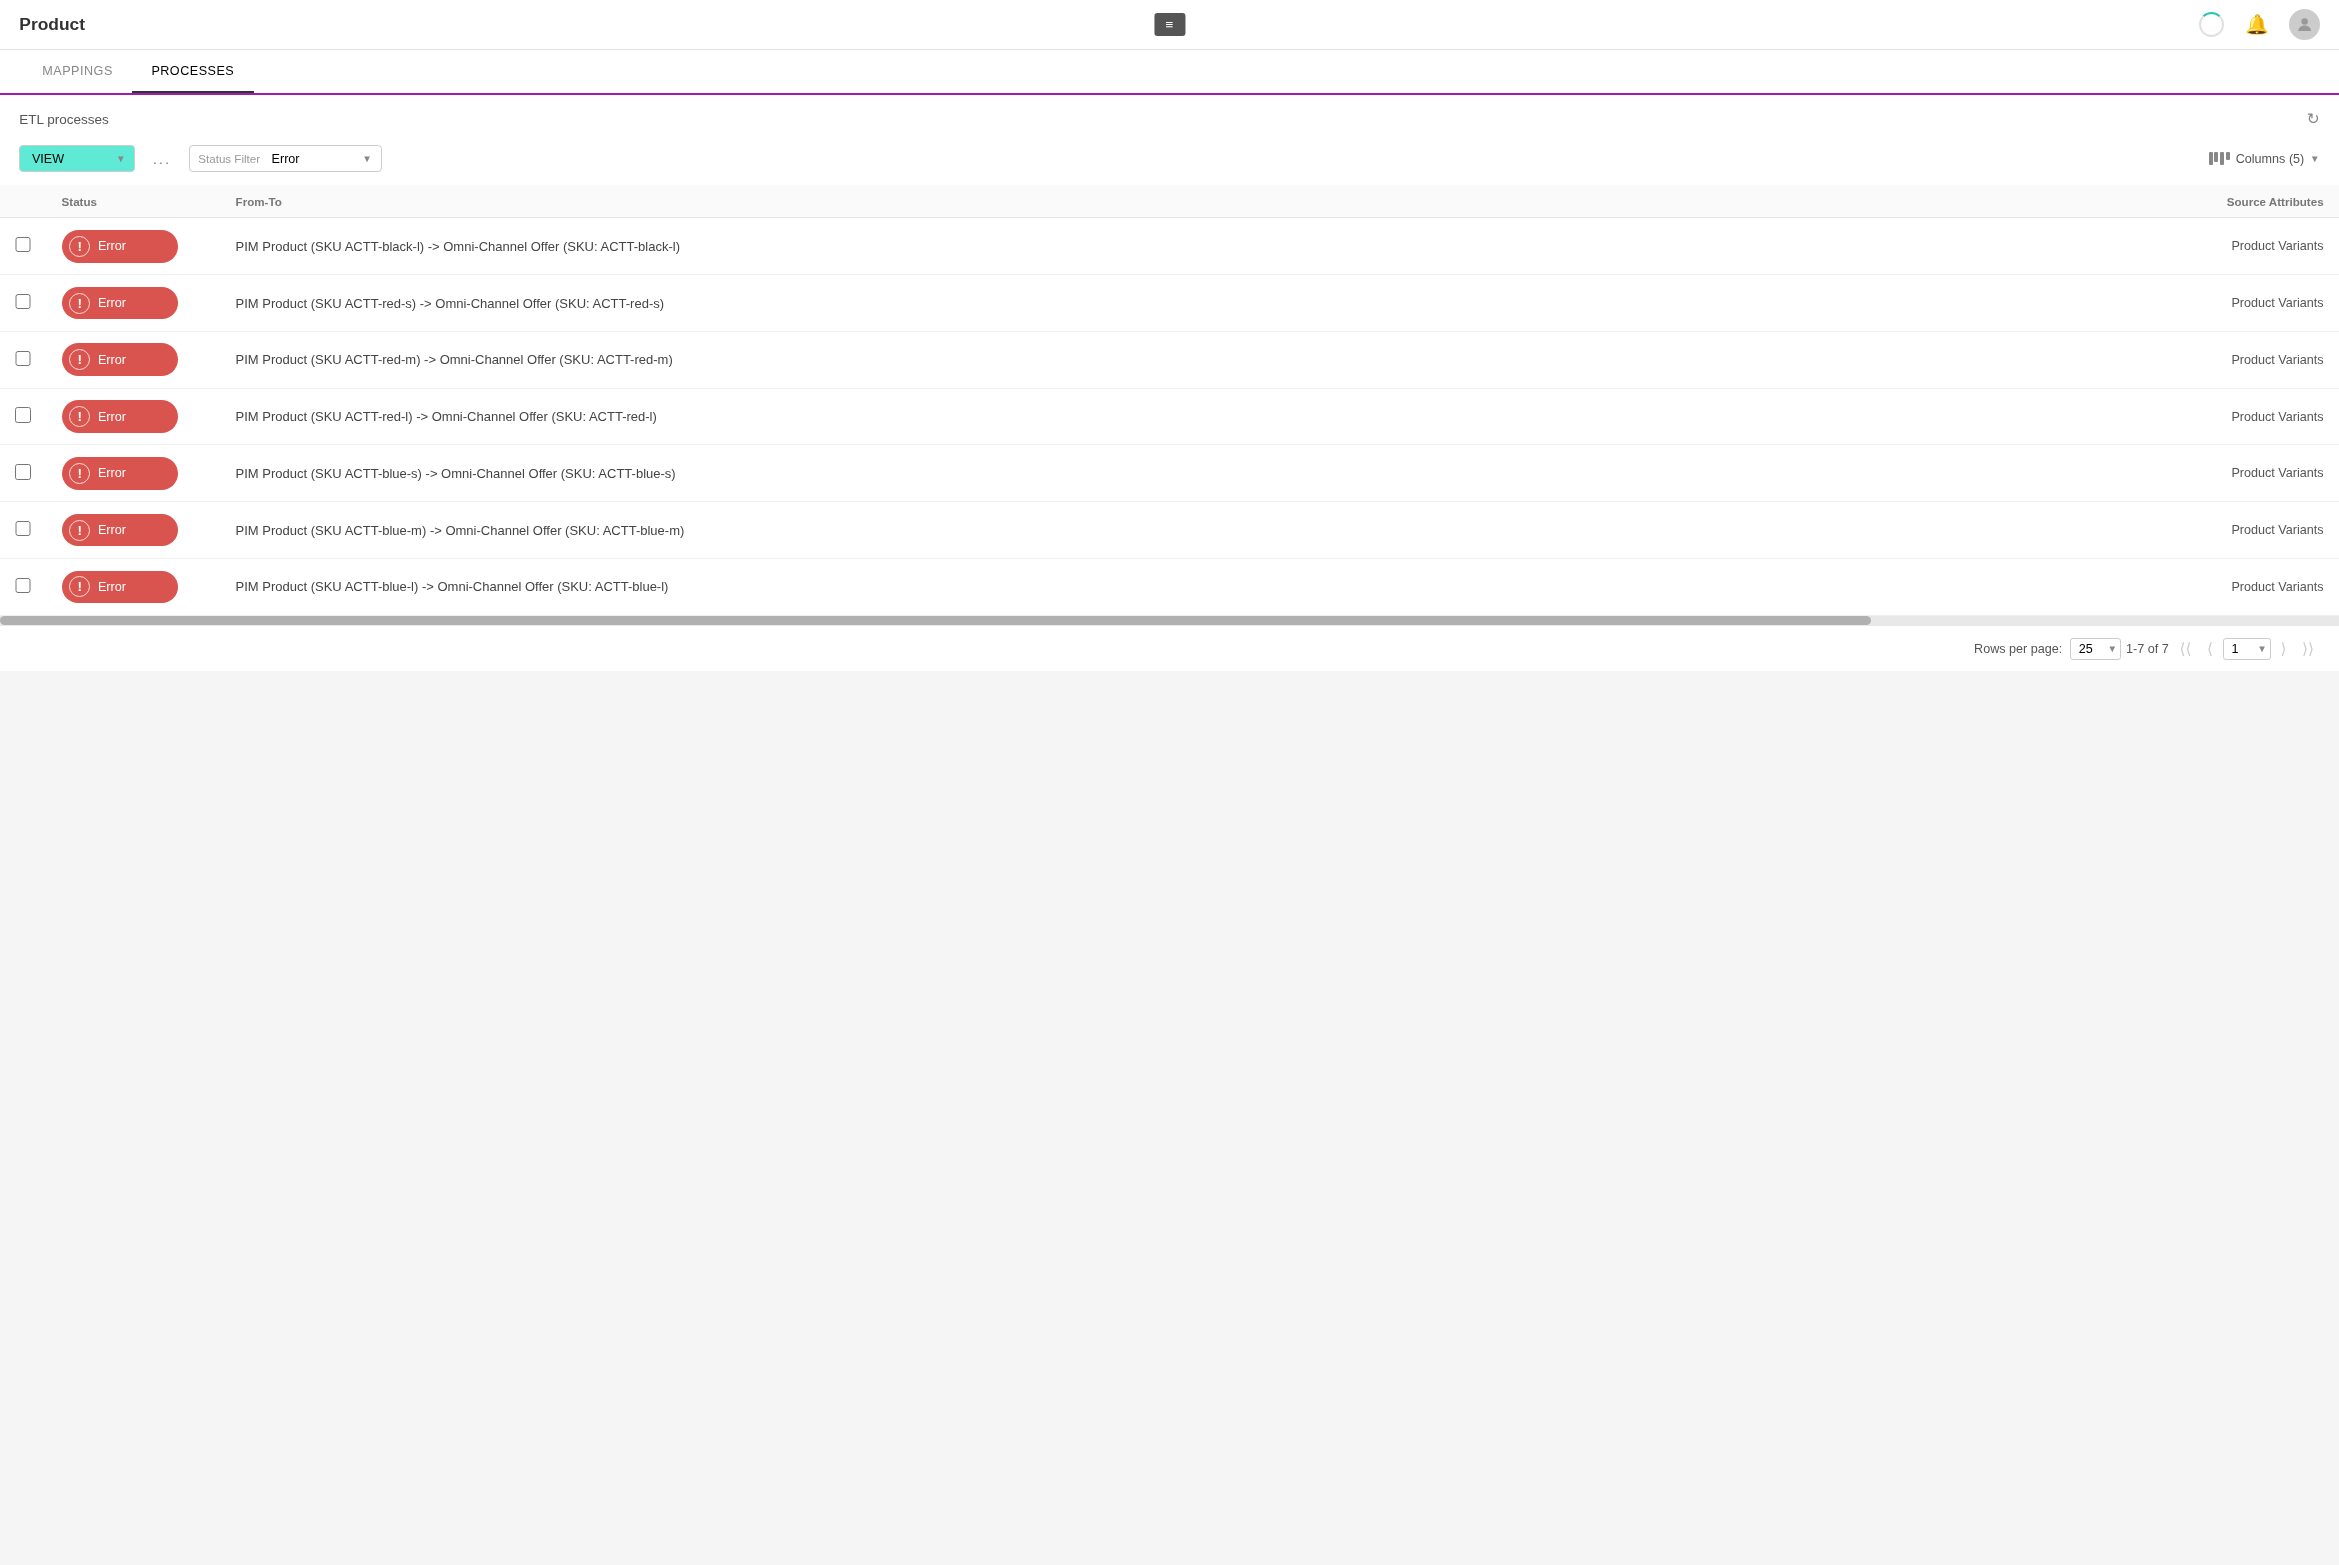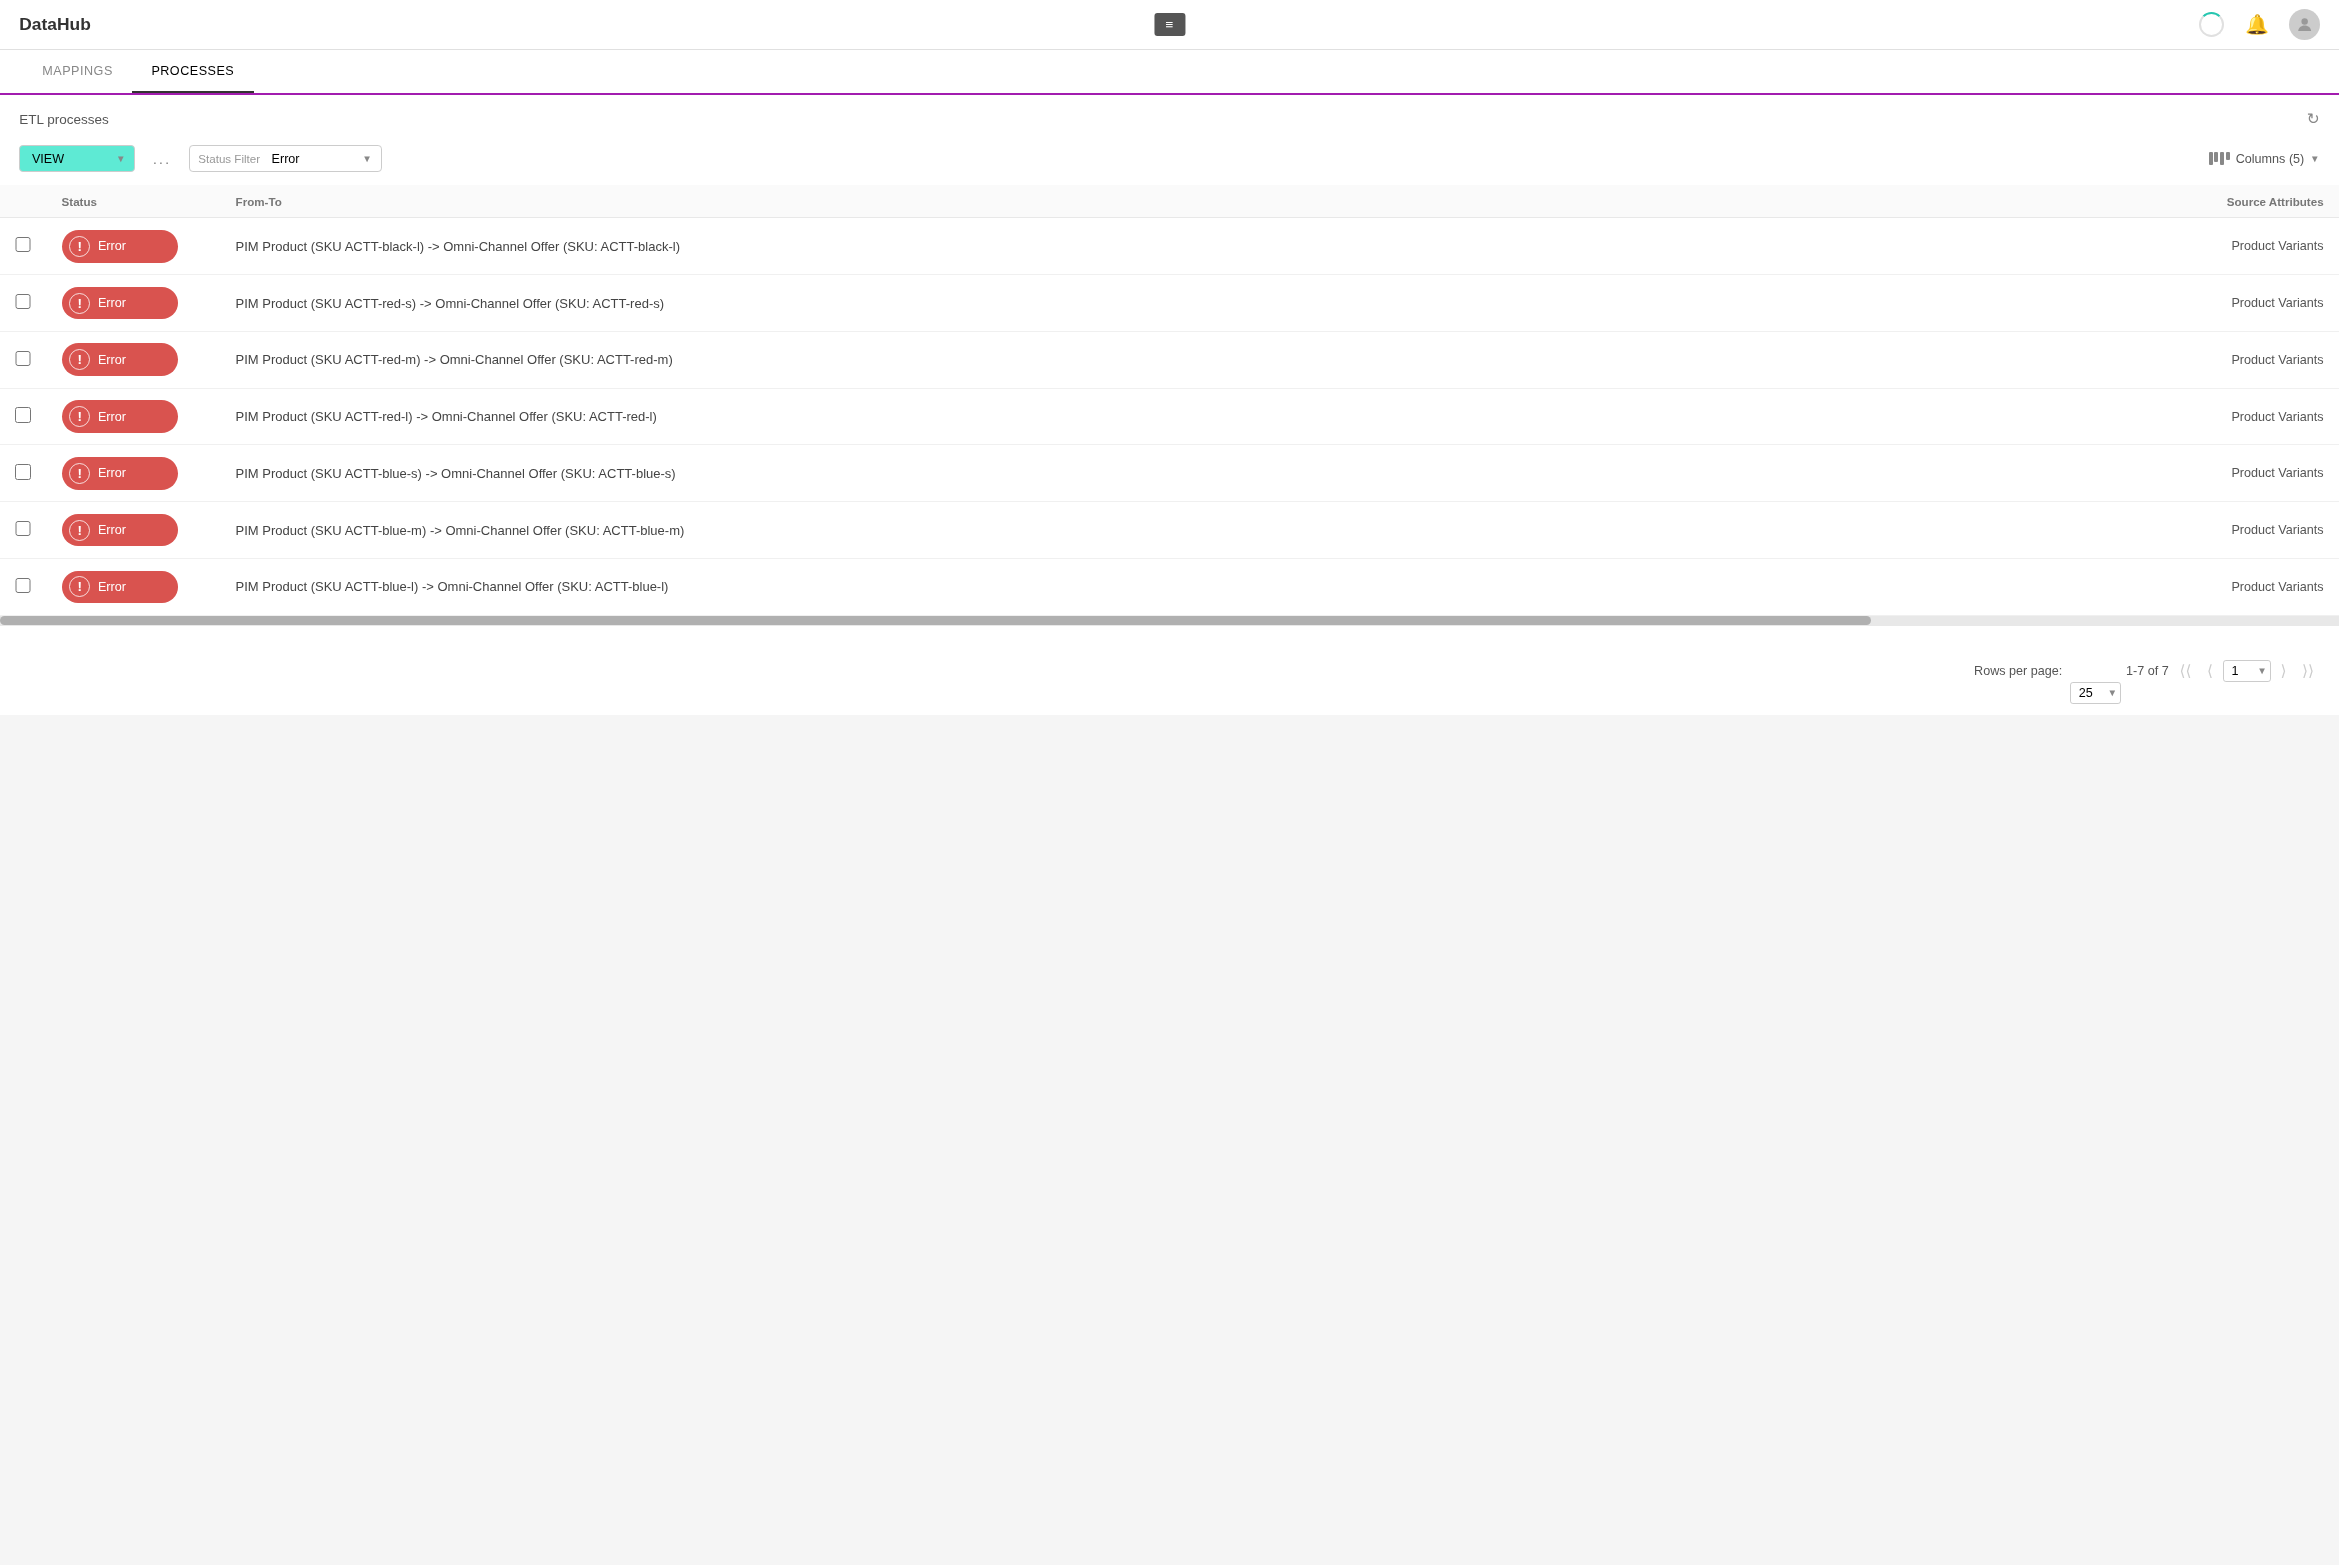--- a/index.html
+++ b/index.html
@@ -353,21 +353,21 @@
     }
     th.source-col {
       text-align: right;
       width: 193px;
     }
   </style>
 </head>
 <body>
 
 <div class="app-header">
-  <span class="app-logo">DataHub</span>
+  <span class="app-logo">Product</span>
   <div class="header-center">
     <button class="hamburger-btn">≡</button>
   </div>
   <div class="header-actions">
     <button class="icon-btn">
       <div class="spinner-icon"></div>
     </button>
     <button class="icon-btn">
       <span class="bell-icon">🔔</span>
     </button>
@@ -525,21 +525,21 @@
       </tbody>
   </table>
 
   <div class="scrollbar-area">
     <div class="scrollbar-thumb"></div>
   </div>
 
   <div class="table-footer">
     <div class="rows-per-page">
       <span>Rows per page:</span>
-      <div style="position:relative;display:inline-flex;align-items:center;margin-top:44px;">
+      <div style="position:relative;display:inline-flex;align-items:center;">
         <select class="page-size-select">
           <option>25</option>
           <option>10</option>
           <option>50</option>
           <option>100</option>
         </select>
         <span style="position:absolute;right:3.9px;pointer-events:none;font-size:9.7px;color:#888;">▼</span>
       </div>
     </div>
     <span class="page-info">1-7 of 7</span>

